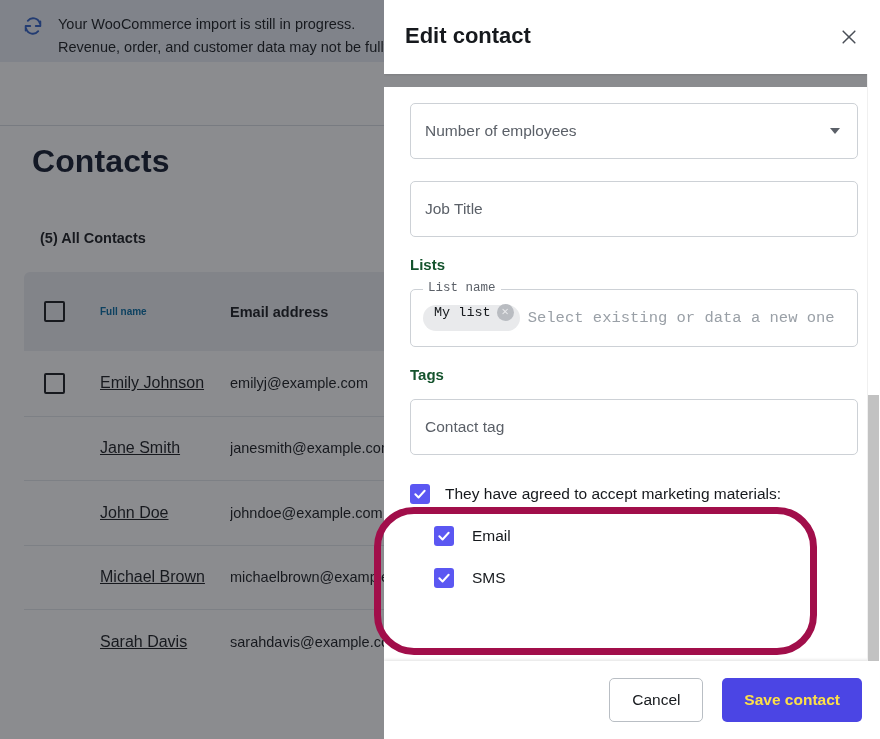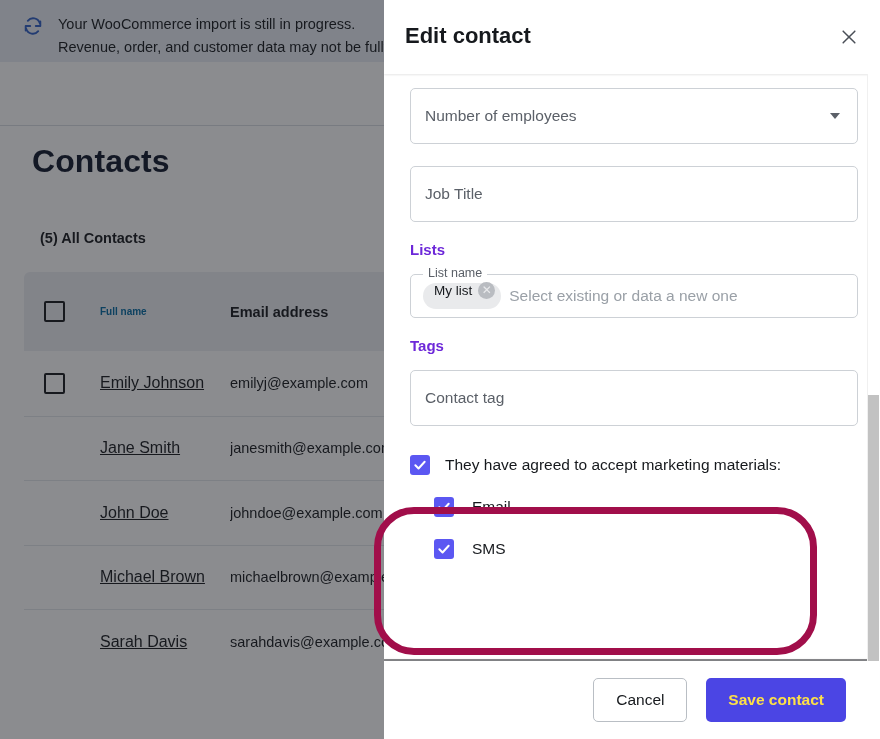--- a/index.html
+++ b/index.html
@@ -192,21 +192,21 @@
     align-items: center;
     justify-content: center;
     color: #4a4f57;
     cursor: pointer;
     background: transparent;
     border: none;
   }
 
   .modal-body {
     position: absolute;
-    left: 0; top: 72px;
+    left: 0; top: 87px;
     width: 496px;
     height: 587px;
     background: #ffffff;
     padding: 0 26px;
     overflow: hidden;
   }
 
   .field {
     position: relative;
     width: 448px;
@@ -228,29 +228,30 @@
     border-top: 6px solid #5b6068;
     margin-right: 3px;
   }
 
   .gap-16 { height: 16px; }
   .gap-22 { height: 22px; }
 
   .section-label {
     font-size: 15px;
     font-weight: bold;
-    color: #6d28d9;
+    color: #14532d;
     margin: 19px 0 16px 0;
   }
 
   
   .notched-wrap {
     position: relative;
     width: 448px;
-    height: 44px;
+    height: 58px;
+    font-family: Liberation Mono, monospace;
   }
   .notched-border {
     position: absolute;
     inset: 0;
     border: 1px solid #cdd1d6;
     border-radius: 5px;
     pointer-events: none;
   }
   .notch-label {
     position: absolute;
@@ -333,21 +334,21 @@
   .modal-footer {
     position: absolute;
     left: 0; top: 661px;
     width: 496px;
     height: 78px;
     background: #ffffff;
     box-shadow: 0 -1px 3px rgba(0,0,0,0.12);
     display: flex;
     align-items: center;
     justify-content: flex-end;
-    padding-right: 34px;
+    padding-right: 18px;
     z-index: 6;
   }
   .btn-cancel {
     height: 44px;
     min-width: 94px;
     padding: 0 20px;
     border: 1px solid #b9bec4;
     border-radius: 5px;
     background: #ffffff;
     color: #16191d;

